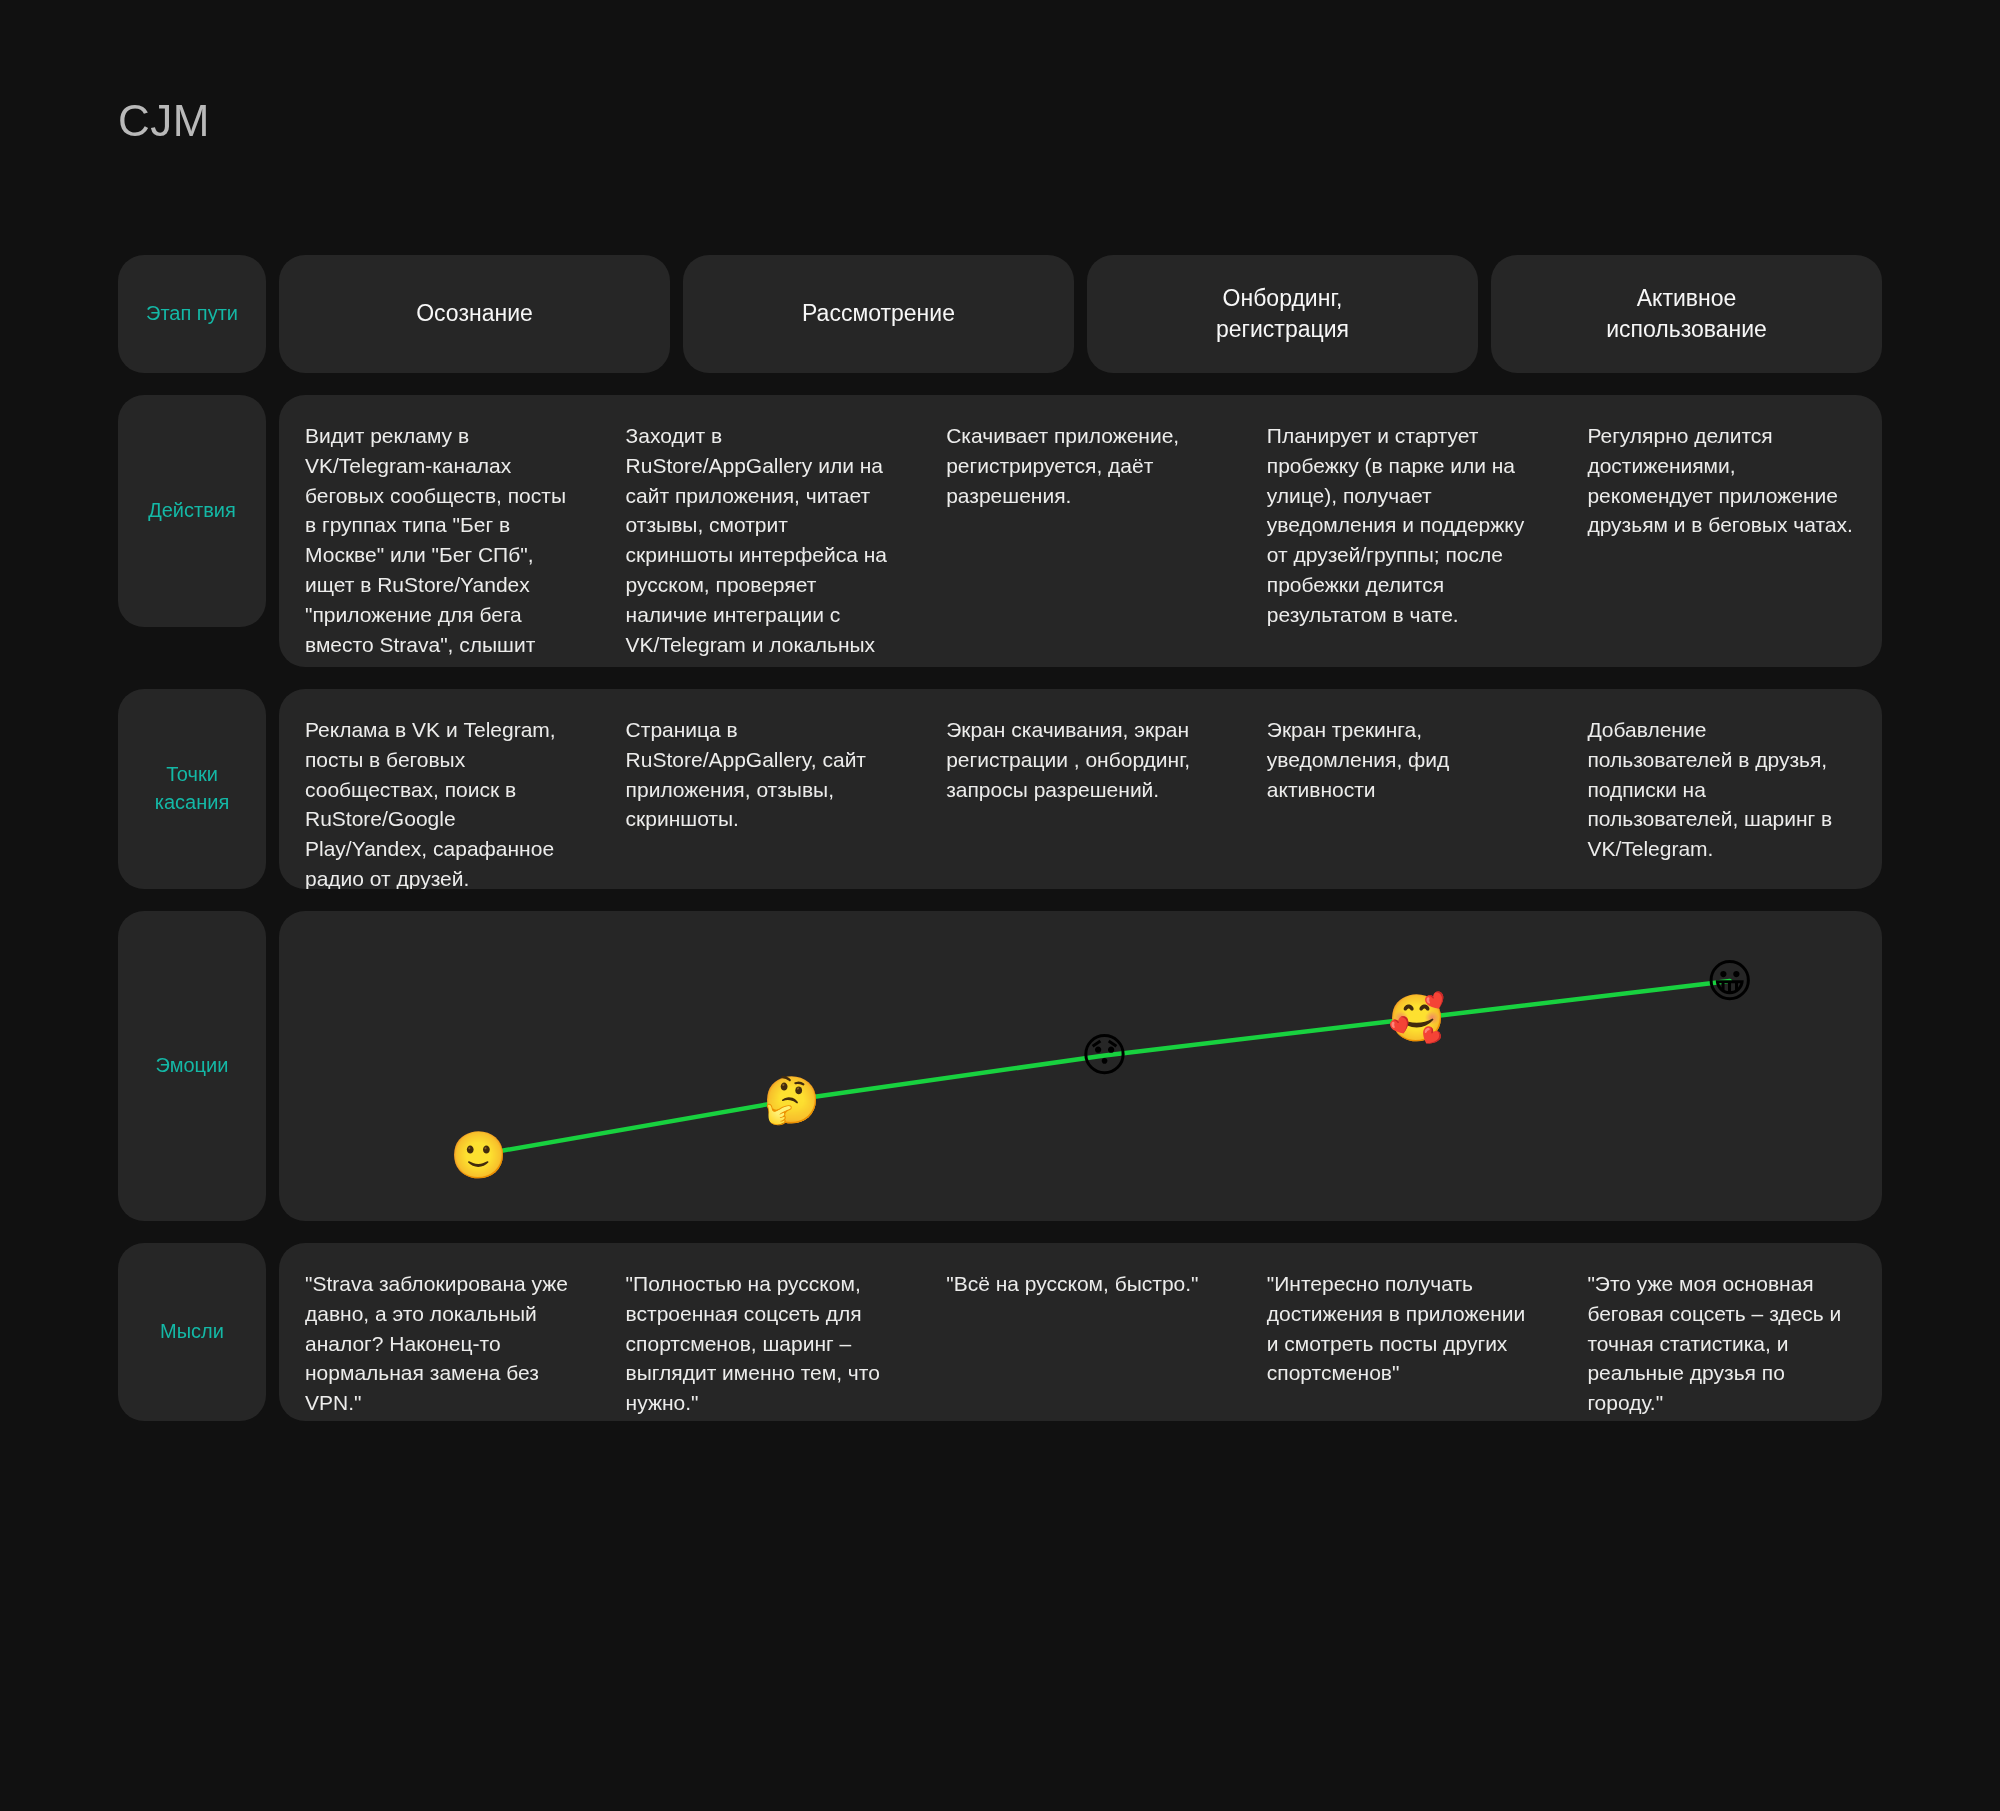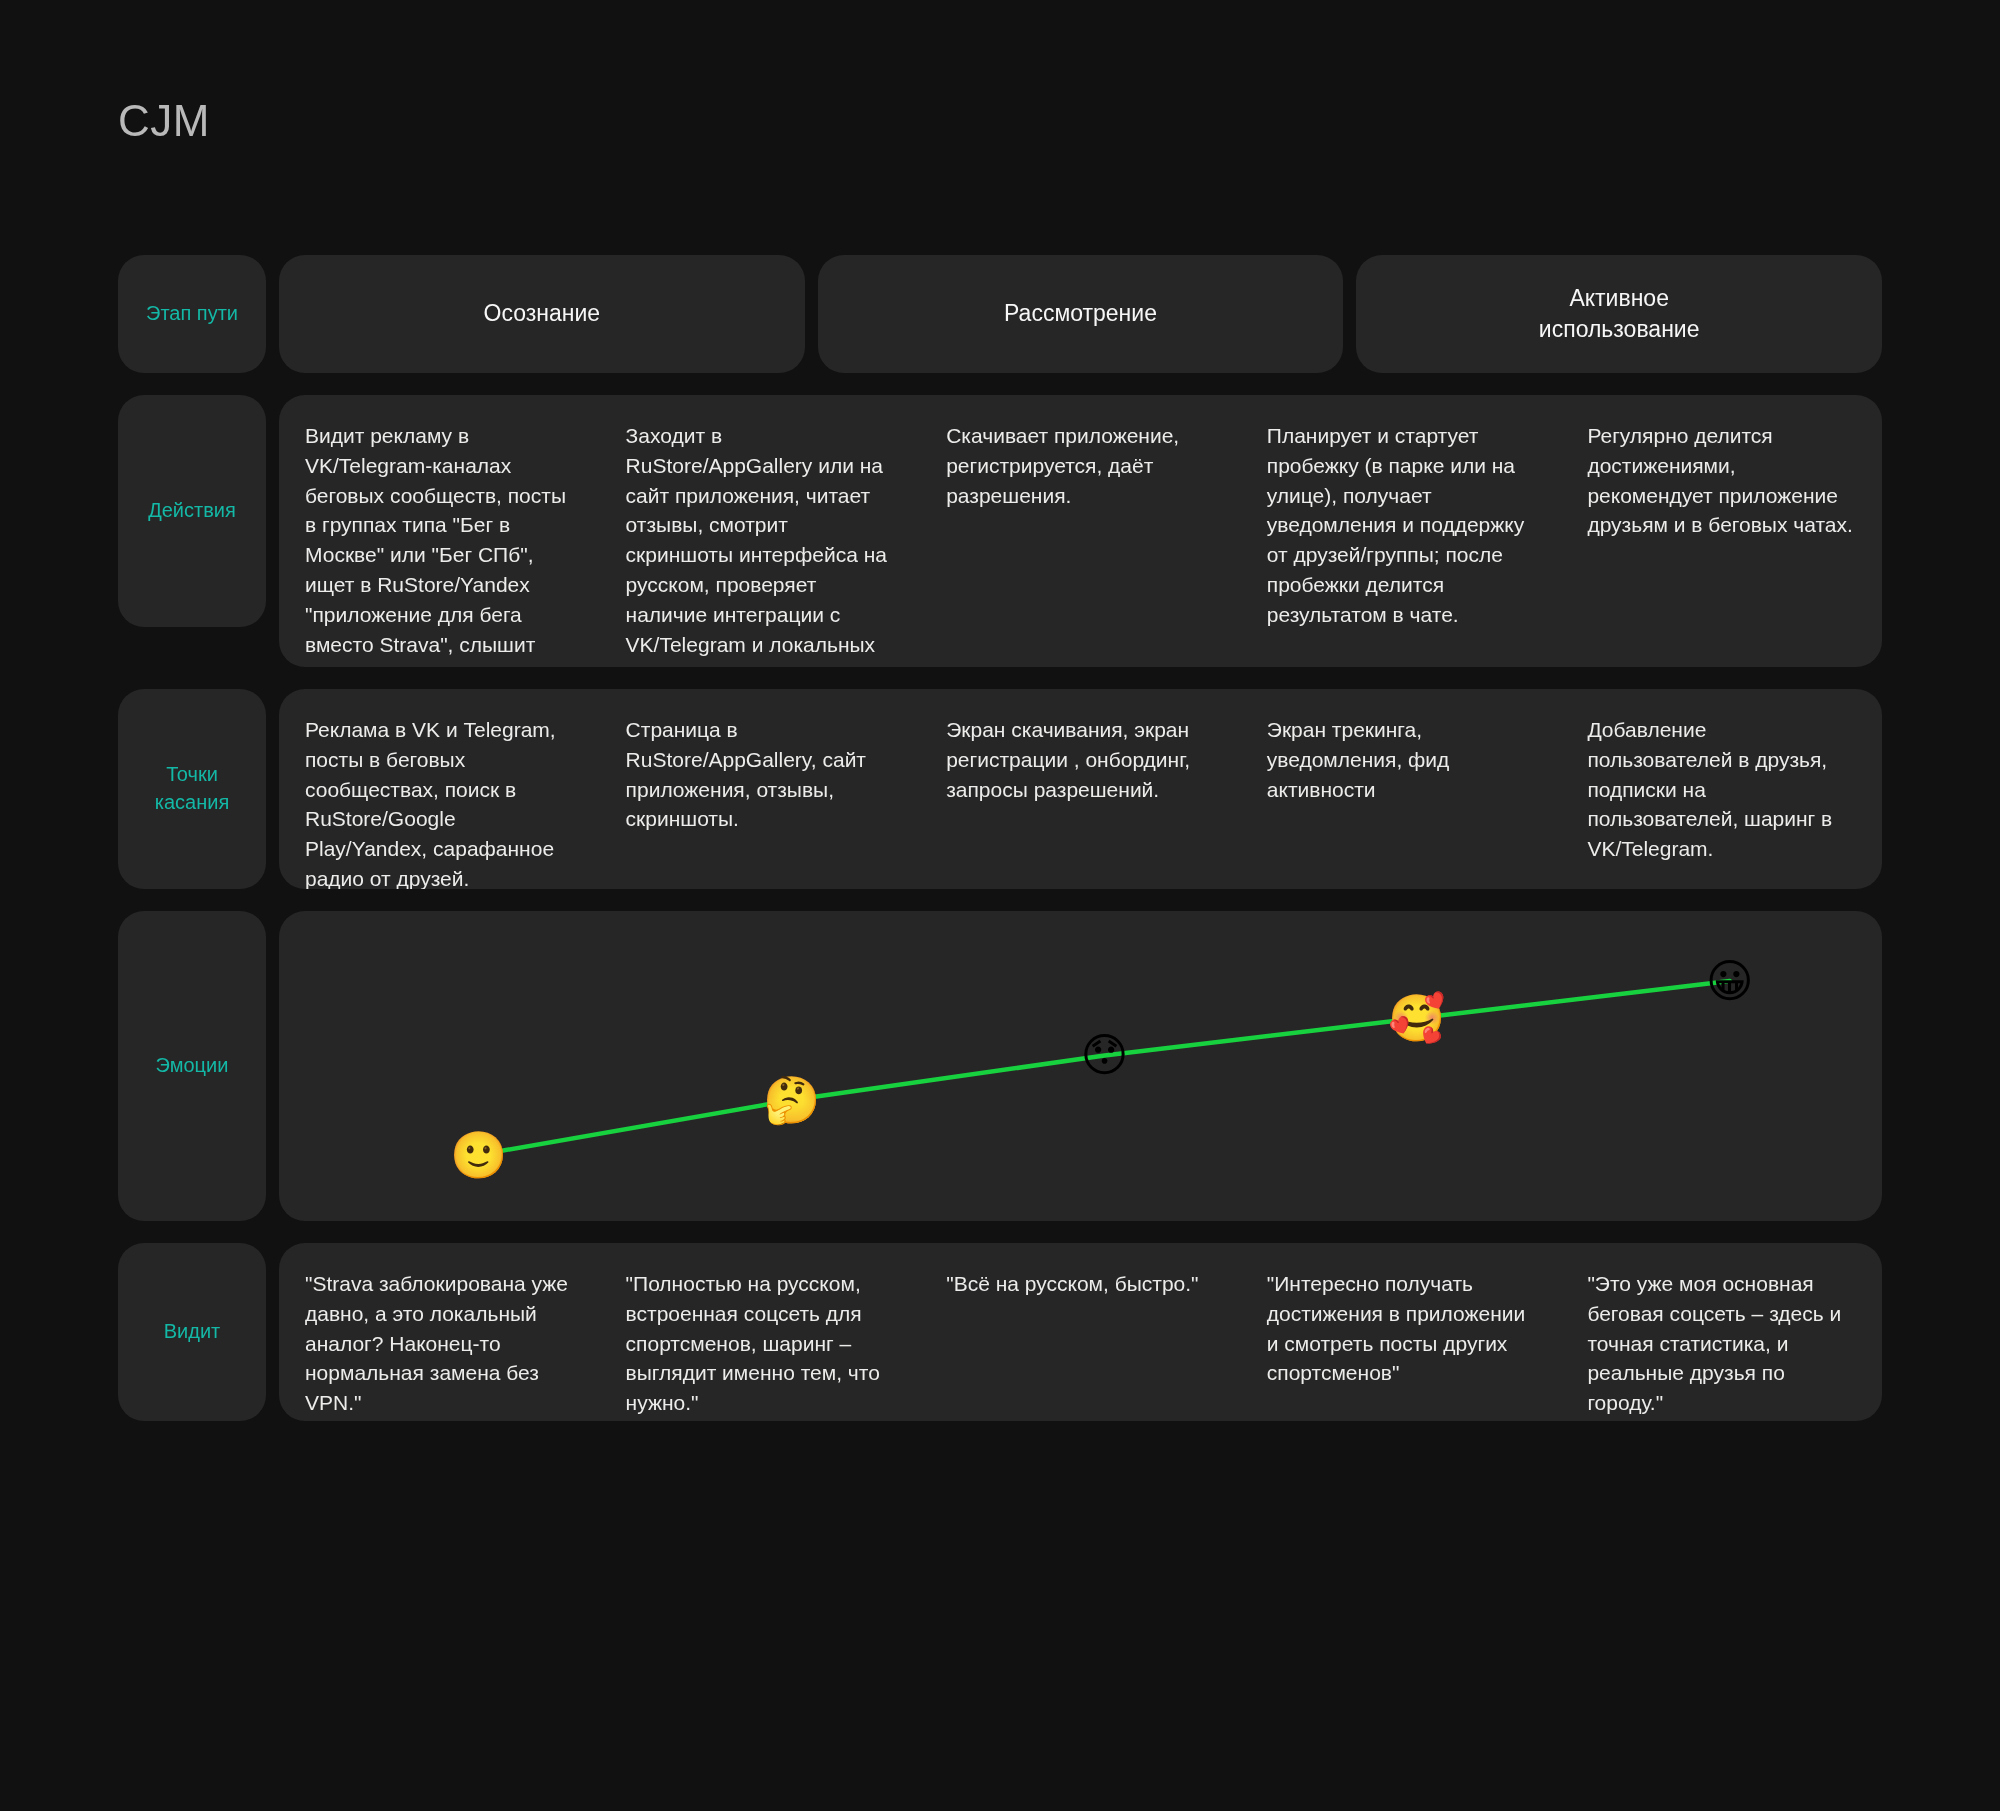--- a/index.html
+++ b/index.html
@@ -127,20 +127,21 @@
 <div id="board">
 
   <div class="page-title">CJM</div>
 
   <div class="grid">
 
     <div class="row row-header">
       <div class="cell rowlabel">Этап пути</div>
       <div class="cell stage">Осознание</div>
       <div class="cell stage">Рассмотрение</div>
+      <div class="cell stage">Онбординг,<br>регистрация</div>
       <div class="cell stage">Активное<br>использование</div>
     </div>
 
     <div class="row row-actions">
       <div class="cell rowlabel">Действия</div>
       <div class="merged">
         <div class="body-cell">Видит рекламу в VK/Telegram-каналах беговых сообществ, посты в группах типа "Бег в Москве" или "Бег СПб", ищет в RuStore/Yandex "приложение для бега вместо Strava", слышит рекомендацию от друзей.</div>
         <div class="body-cell">Заходит в RuStore/AppGallery или на сайт приложения, читает отзывы, смотрит скриншоты интерфейса на русском, проверяет наличие интеграции с VK/Telegram и локальных групп.</div>
         <div class="body-cell">Скачивает приложение, регистрируется, даёт разрешения.</div>
         <div class="body-cell">Планирует и стартует пробежку (в парке или на улице), получает уведомления и поддержку от друзей/группы; после пробежки делится результатом в чате.</div>
@@ -169,21 +170,21 @@
             <div class="emoji" style="left: 12.5%; top: 78.6%;">🙂</div>
             <div class="emoji" style="left: 32%; top: 61%;">🤔</div>
             <div class="emoji" style="left: 51.5%; top: 46.6%;">😯</div>
             <div class="emoji" style="left: 71%; top: 34.6%;">🥰</div>
             <div class="emoji" style="left: 90.5%; top: 22.6%;">😀</div>
           </div>
       </div>
     </div>
 
     <div class="row row-thoughts">
-      <div class="cell rowlabel">Видит</div>
+      <div class="cell rowlabel">Мысли</div>
       <div class="merged">
         <div class="body-cell">"Strava заблокирована уже давно, а это локальный аналог? Наконец-то нормальная замена без VPN."</div>
         <div class="body-cell">"Полностью на русском, встроенная соцсеть для спортсменов, шаринг – выглядит именно тем, что нужно."</div>
         <div class="body-cell">"Всё на русском, быстро."</div>
         <div class="body-cell">"Интересно получать достижения в приложении и смотреть посты других спортсменов"</div>
         <div class="body-cell">"Это уже моя основная беговая соцсеть – здесь и точная статистика, и реальные друзья по городу."</div>
       </div>
     </div>
 
   </div>

